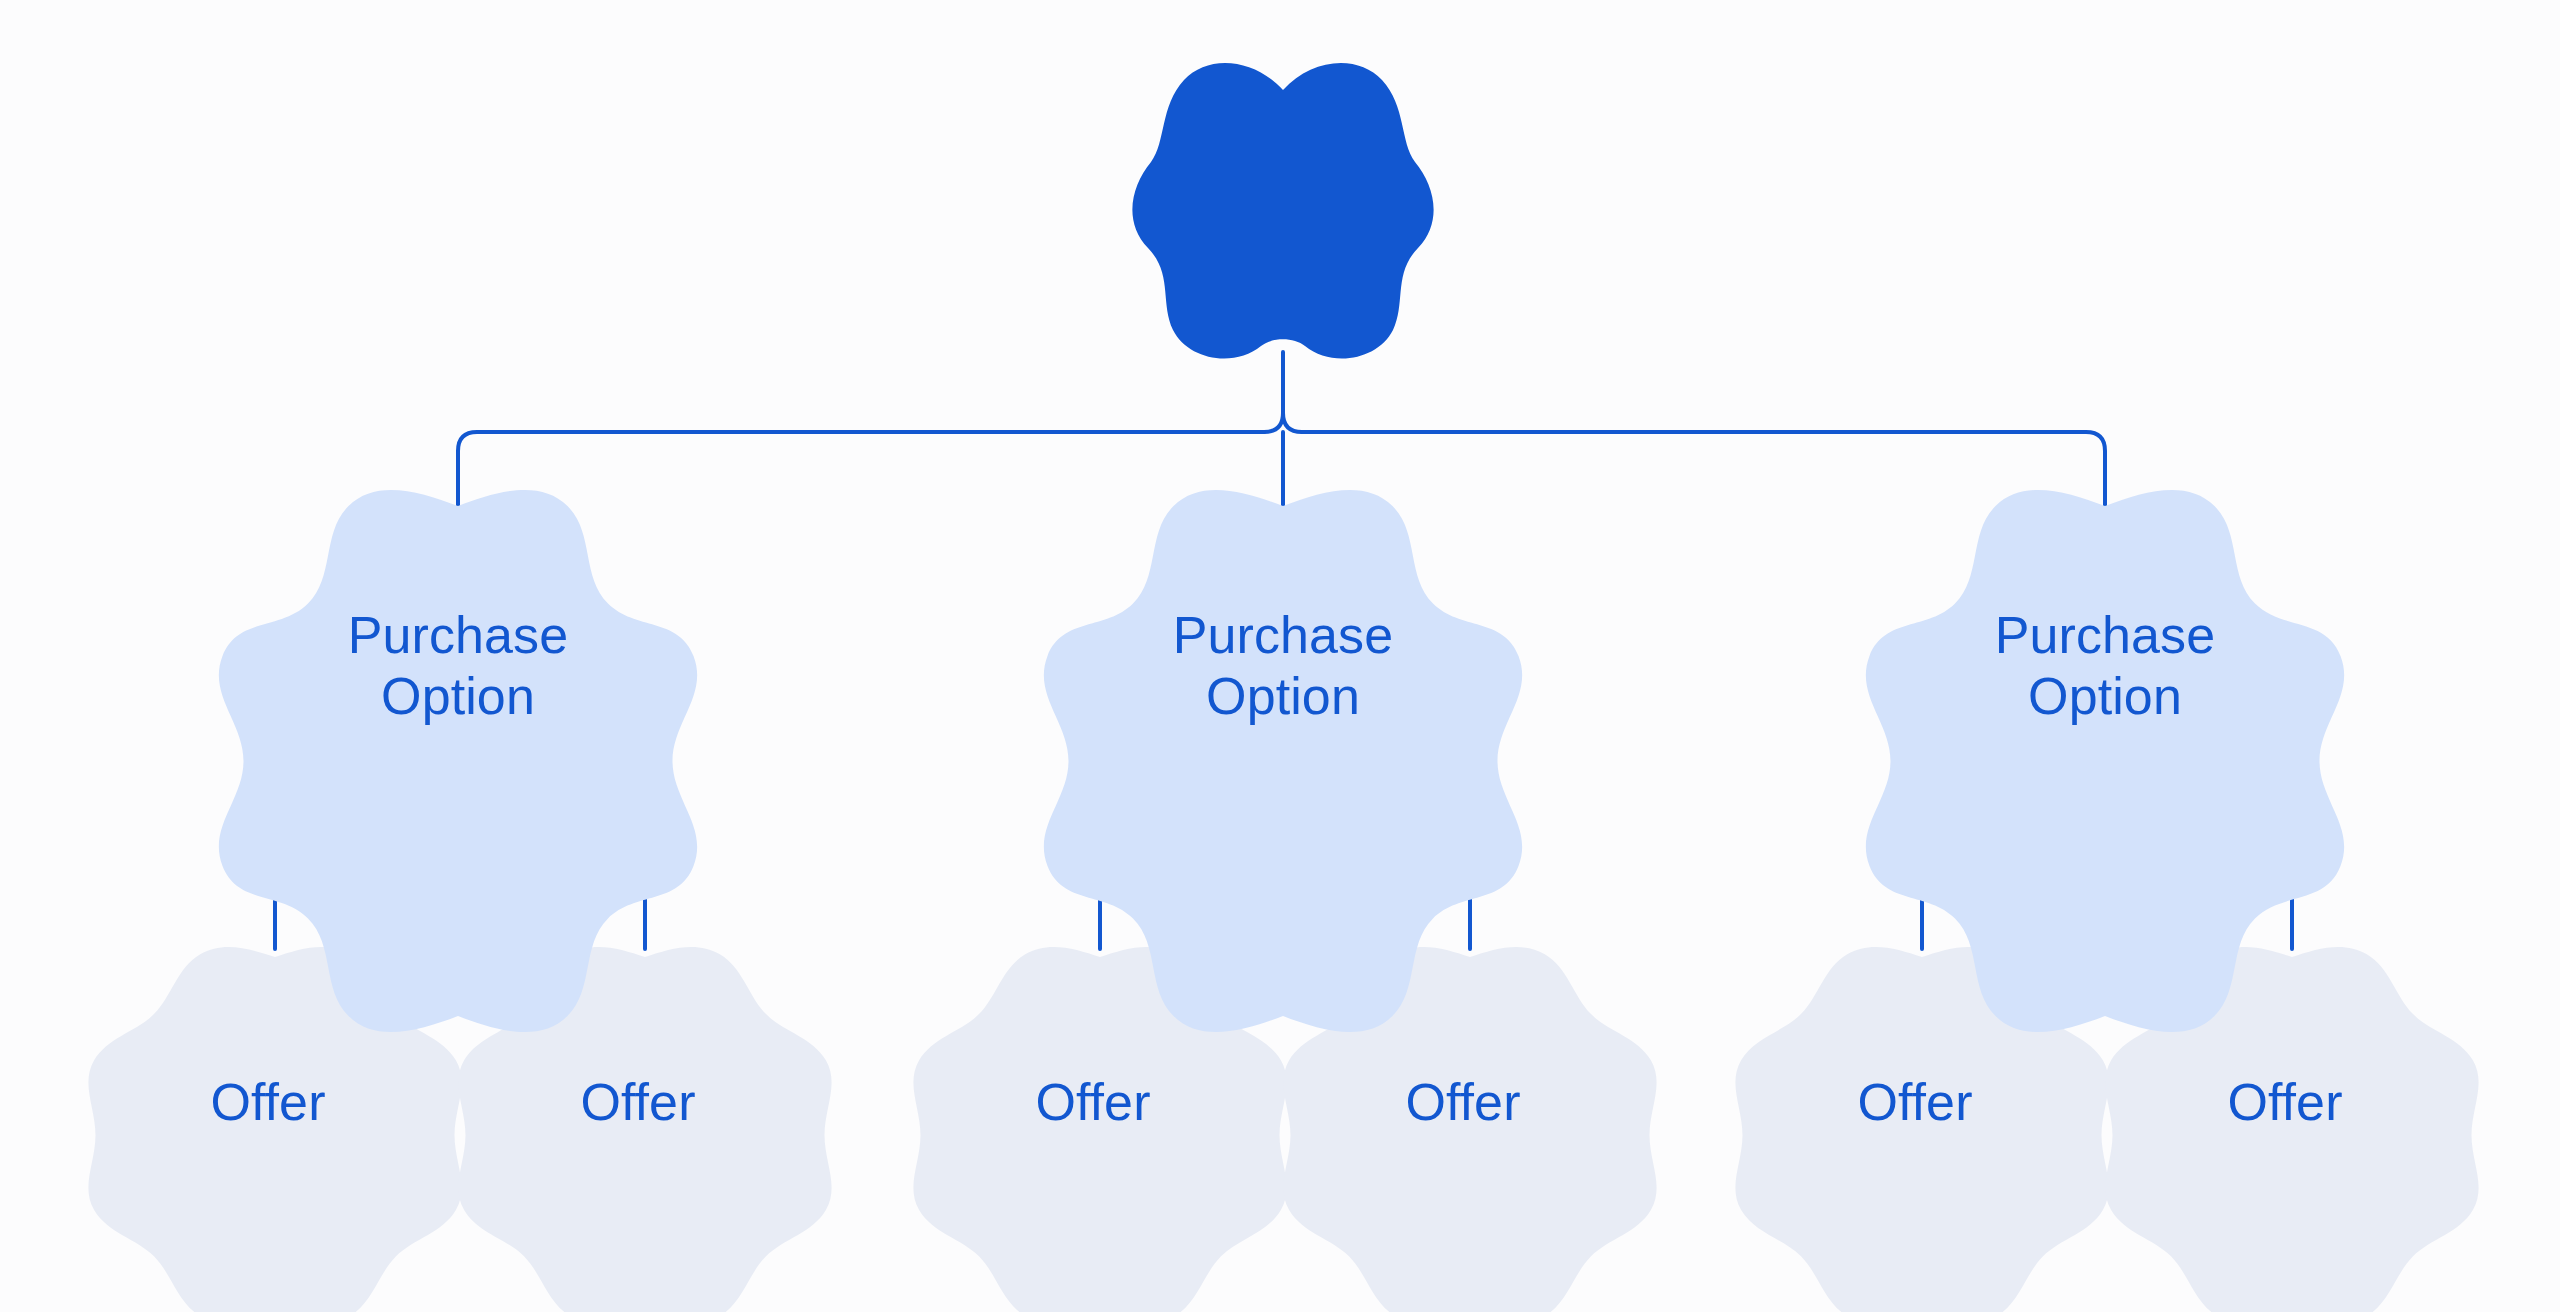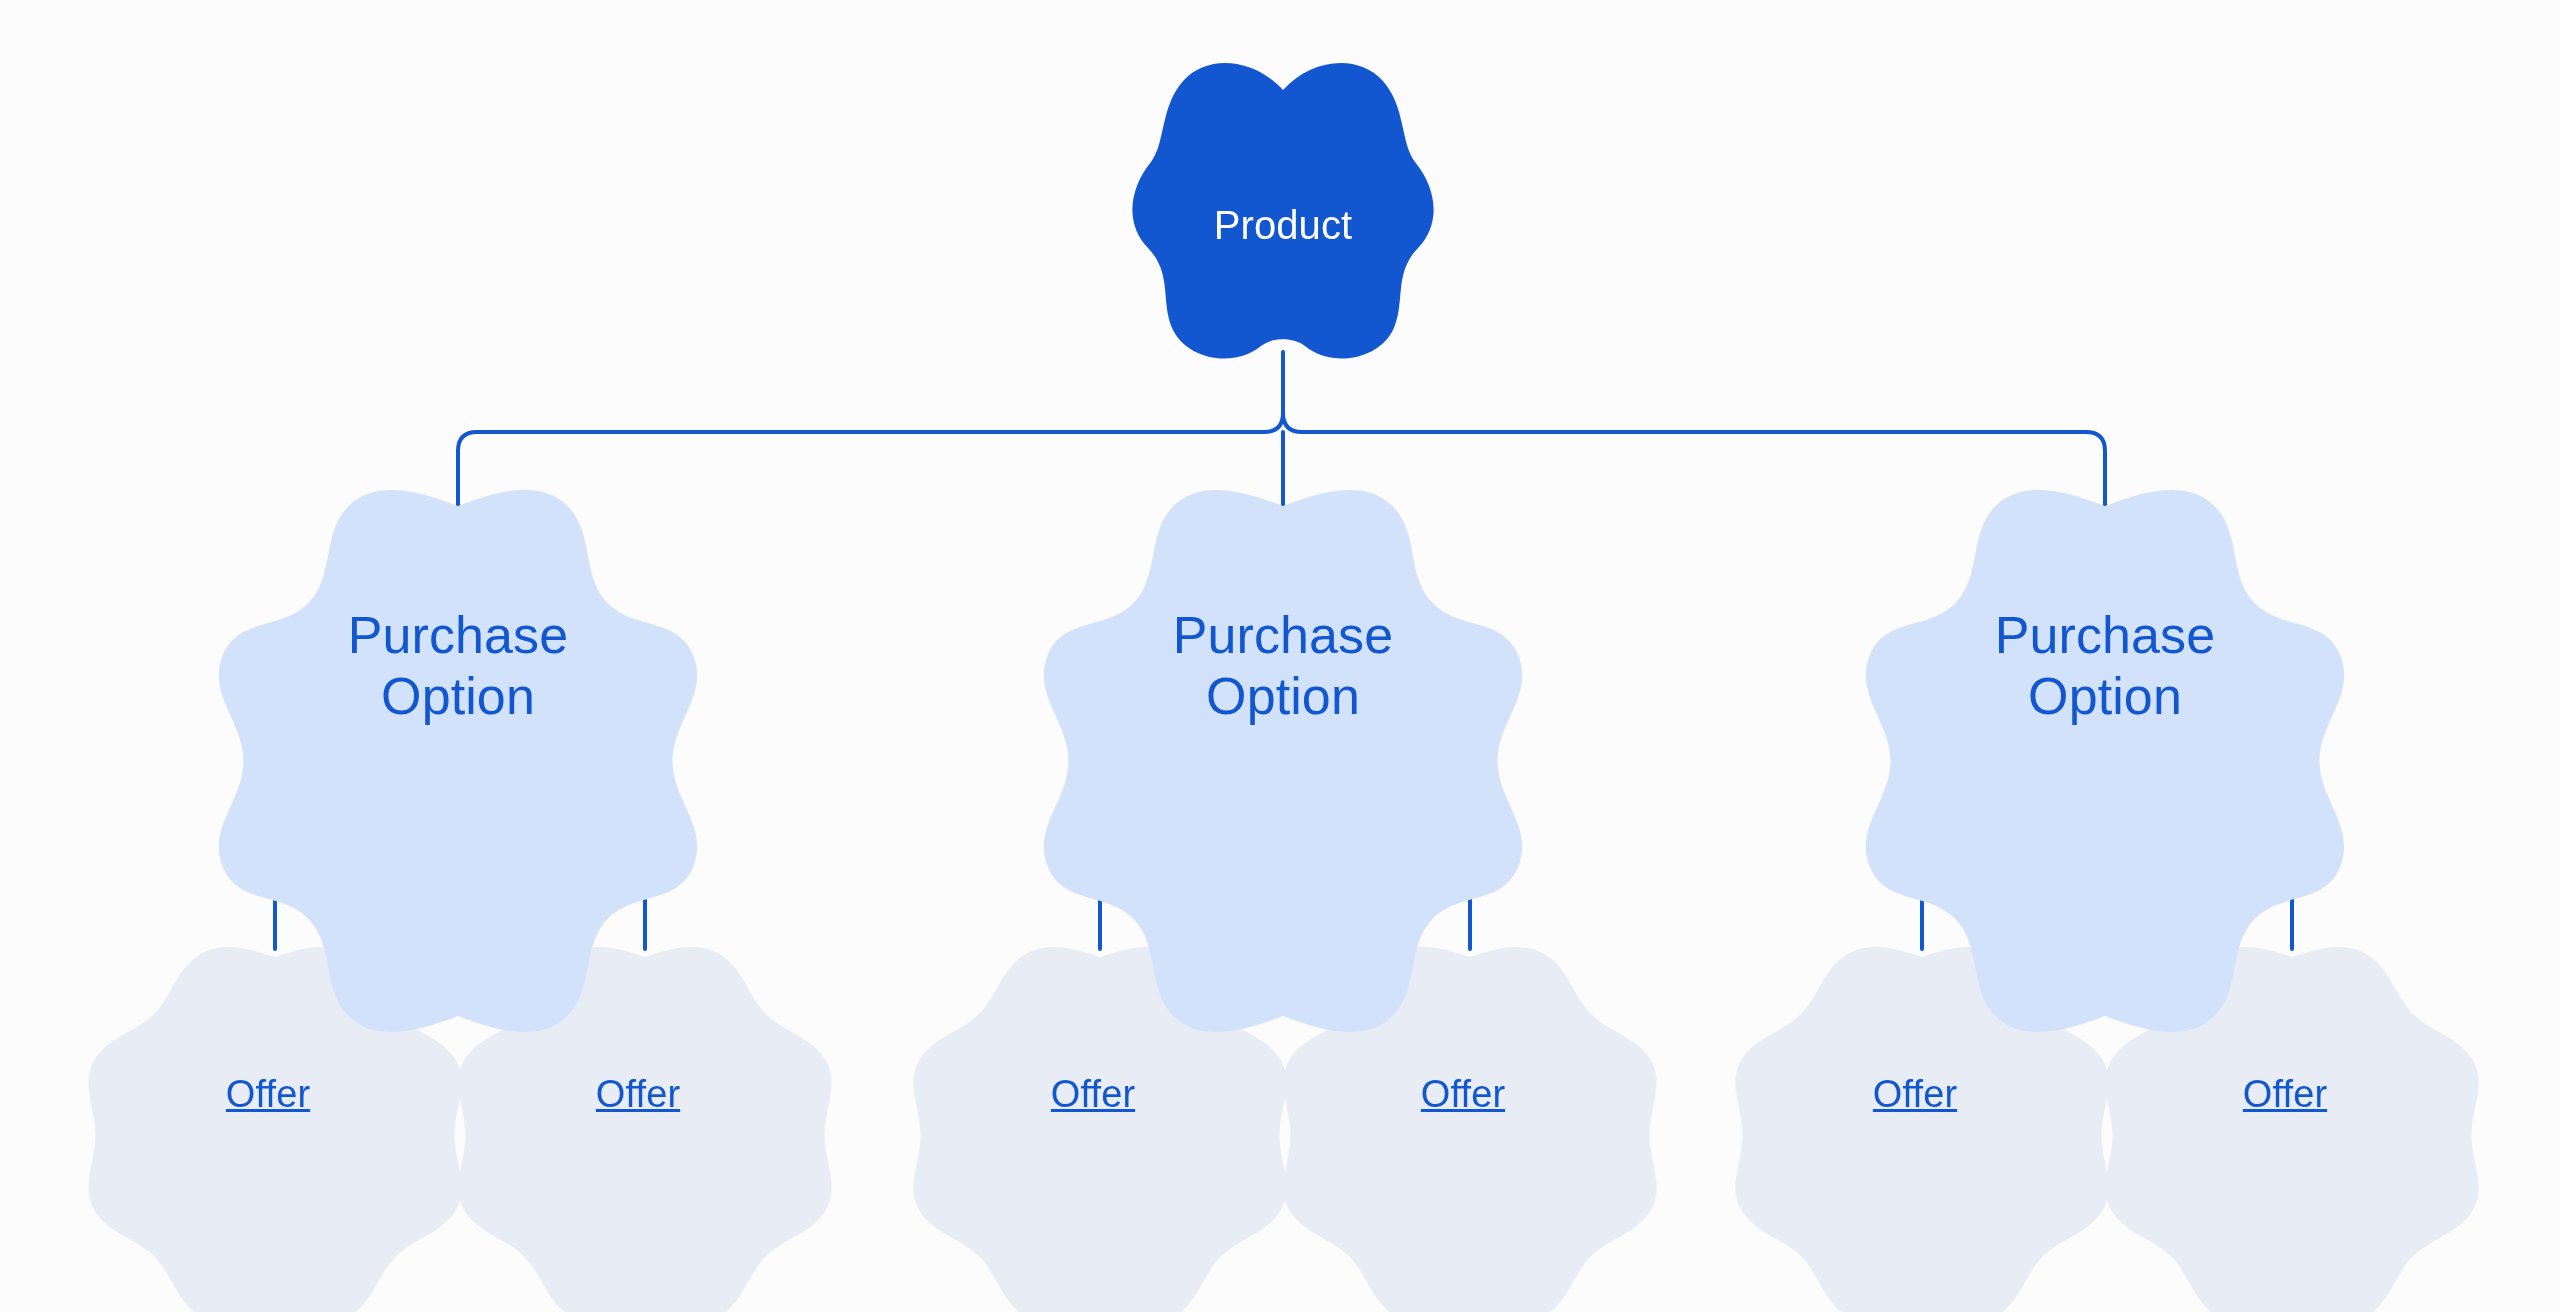--- a/index.html
+++ b/index.html
@@ -39,25 +39,24 @@
     font-weight: 400;
     letter-spacing: 0.1px;
   }
   .label-mid {
     font-size: 52px;
     color: #1257d0;
     font-weight: 400;
     letter-spacing: 0.1px;
   }
   .label-leaf {
-    font-size: 38px;
+    font-size: 52px;
     color: #1257d0;
     font-weight: 400;
     letter-spacing: 0.1px;
-    text-decoration: underline;
   }
 </style>
 </head>
 <body>
 
 <div id="canvas" style="background: rgb(252, 252, 253);">
 
   <svg id="diagram-svg" viewBox="0 0 2560 1312" xmlns="http://www.w3.org/2000/svg">
 
     <g fill="none" stroke="#1257d0" stroke-width="4" stroke-linecap="round" stroke-linejoin="round">
@@ -135,21 +134,20 @@
                C 1378 360, 1332 368, 1305 346
                C 1294 337, 1272 337, 1261 346
                C 1234 368, 1188 360, 1173 330
                C 1160 302, 1173 274, 1148 248
                C 1123 222, 1131 186, 1151 162
                C 1166 142, 1160 106, 1184 80
                C 1208 54, 1254 58, 1283 90 Z"></path>
     </g>
   </svg>
 
-  <div class="node-label label-root" style="left:1083px; top:202px; width:400px;">Product</div>
 
   <div class="node-label label-mid" style="left:288px; top:605px; width:340px;">Purchase
 Option</div>
   <div class="node-label label-mid" style="left:1113px; top:605px; width:340px;">Purchase
 Option</div>
   <div class="node-label label-mid" style="left:1935px; top:605px; width:340px;">Purchase
 Option</div>
 
   <div class="node-label label-leaf" style="left:108px; top:1072px; width:320px;">Offer</div>
   <div class="node-label label-leaf" style="left:478px; top:1072px; width:320px;">Offer</div>

